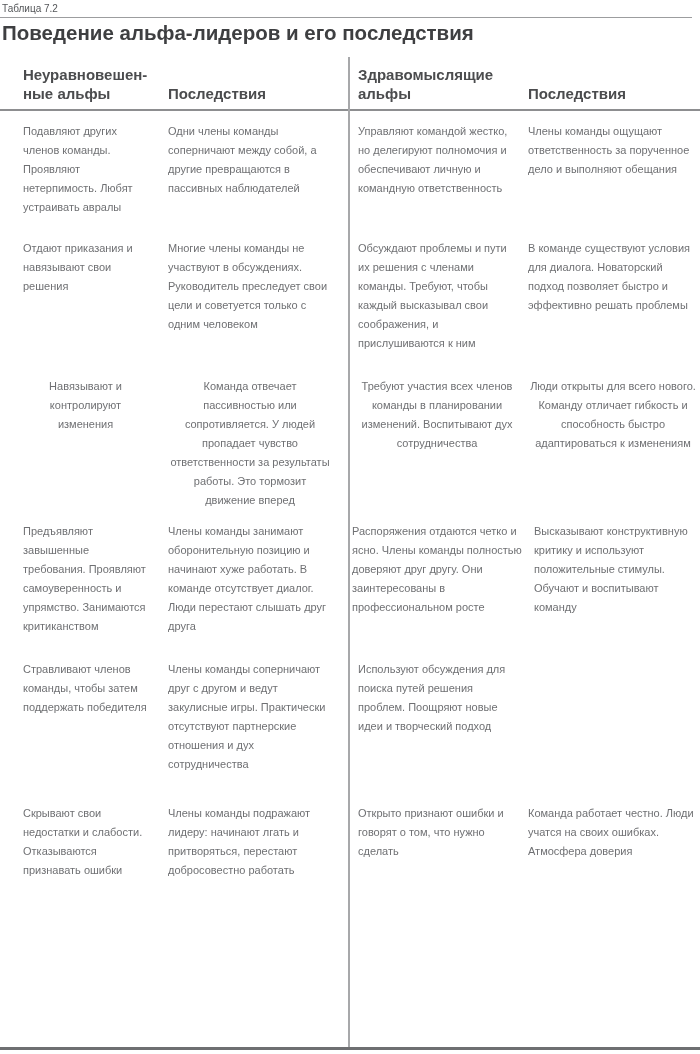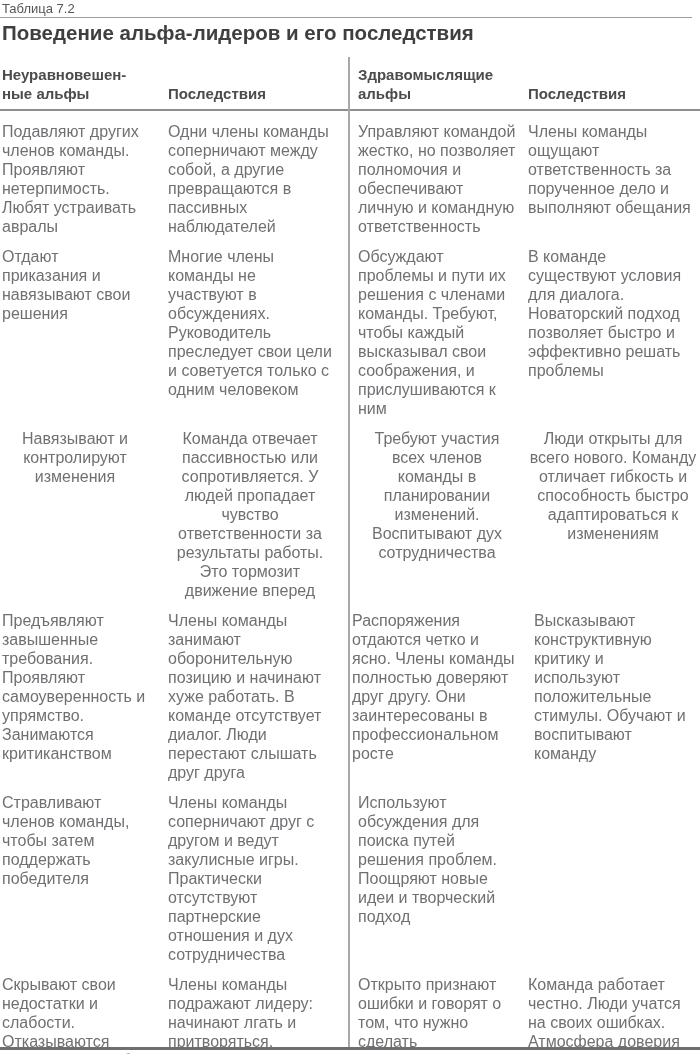--- a/index.html
+++ b/index.html
@@ -11,21 +11,21 @@
     position: relative;
     width: 700px;
     height: 1054px;
     overflow: hidden;
     background: #ffffff;
     font-family: "Liberation Sans", sans-serif;
     box-sizing: border-box;
   }
   .table-label {
     margin: 0 0 0 2px;
-    font-size: 13px;
+    font-size: 10px;
     line-height: 17px;
     color: #545659;
   }
   .label-rule {
     height: 1px;
     margin: 0 8px 0 0;
     background: #9c9d9f;
   }
   .doc-title {
     margin: 2px 0 0 2px;
@@ -51,27 +51,27 @@
   .th {
     font-weight: bold;
     font-size: 15px;
     line-height: 19px;
     color: #4b4c4e;
     white-space: pre-line;
     padding-bottom: 6px;
     box-sizing: border-box;
   }
   .td {
-    font-size: 16px;
+    font-size: 11px;
     line-height: 19px;
     color: #6f7073;
     padding-top: 11px;
     box-sizing: border-box;
   }
-  .c1 { padding-left: 2px;  padding-right: 10px; }
+  .c1 { padding-left: 12px;  padding-right: 10px; margin-left: 11px; }
   .c2 { padding-left: 10px; padding-right: 16px; }
   .c3 { padding-left: 10px; padding-right: 8px;  }
   .c4 { padding-left: 4px;  padding-right: 2px;  }
   .r1 { min-height: 117px; }
   .r2 { min-height: 138px; }
   .r3 { min-height: 145px; text-align: center; }
   .r4 { min-height: 138px; }
   .r5 { min-height: 144px; }
   .r6 { min-height: 108px; }
   .v-divider {
@@ -108,21 +108,21 @@
 ные альфы</div>
       <div class="th c2">Последствия</div>
       <div class="th c3">Здравомыслящие
 альфы</div>
       <div class="th c4">Последствия</div>
     </div>
 
     <div class="grid-row r1">
       <div class="td c1">Подавляют других членов команды. Проявляют нетерпимость. Любят устраивать авралы</div>
       <div class="td c2">Одни члены команды соперничают между собой, а другие превращаются в пассивных наблюдателей</div>
-      <div class="td c3">Управляют командой жестко, но позволяет полномочия и обеспечивают личную и командную ответственность</div>
+      <div class="td c3">Управляют командой жестко, но делегируют полномочия и обеспечивают личную и командную ответственность</div>
       <div class="td c4">Члены команды ощущают ответственность за порученное дело и выполняют обещания</div>
     </div>
 
     <div class="grid-row r2">
       <div class="td c1">Отдают приказания и навязывают свои решения</div>
       <div class="td c2">Многие члены команды не участвуют в обсуждениях. Руководитель преследует свои цели и советуется только с одним человеком</div>
       <div class="td c3">Обсуждают проблемы и пути их решения с членами команды. Требуют, чтобы каждый высказывал свои соображения, и прислушиваются к ним</div>
       <div class="td c4">В команде существуют условия для диалога. Новаторский подход позволяет быстро и эффективно решать проблемы</div>
     </div>
 

